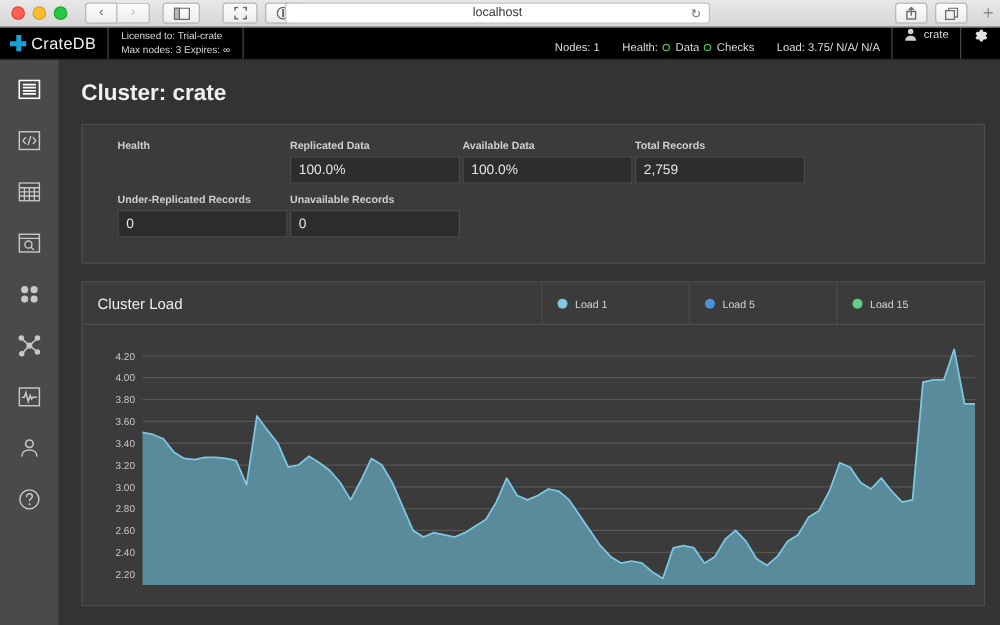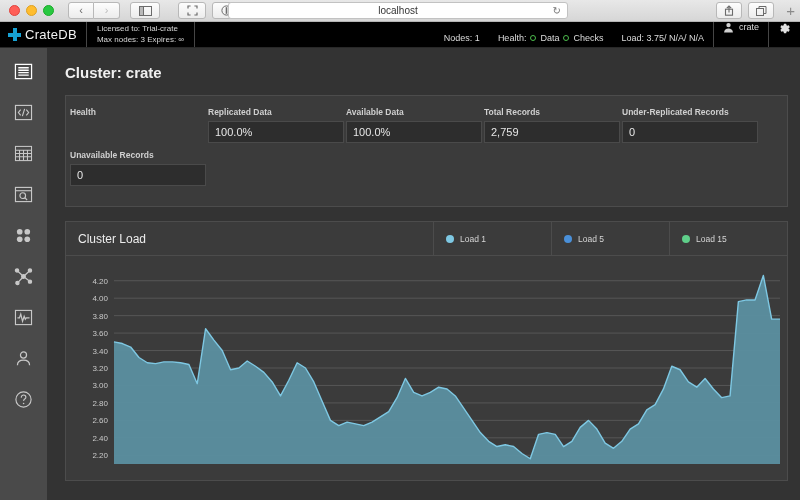--- a/index.html
+++ b/index.html
@@ -92,27 +92,27 @@
   .nav-icon {
     width: 22px; height: 22px; color: #c8c8c8;
     display: flex; align-items: center; justify-content: center;
   }
   .nav-icon.active { color: #ffffff; }
   .nav-icon svg { display: block; }
 
   .content {
     flex: 1; background: #333333; padding: 16px 12px 0 18px; overflow: hidden;
   }
-  .page-title { font-size: 15px; font-weight: bold; color: #f0f0f0; margin-bottom: 14px; }
+  .page-title { font-size: 18px; font-weight: bold; color: #f0f0f0; margin-bottom: 14px; }
 
   .panel {
     background: #3b3b3b; border: 1px solid #4c4c4c;
     margin-bottom: 14px;
   }
-  .stats-panel { padding: 11px 12px 13px 4px; }
+  .stats-panel { padding: 11px 12px 13px 28px; }
   .stat-grid { display: flex; flex-wrap: wrap; }
   .stat-item { width: 136px; margin-right: 2px; margin-bottom: 7px; }
   .stat-label {
     font-size: 8.5px; font-weight: bold; color: #cfcfcf;
     margin-bottom: 4px; white-space: nowrap;
   }
   .stat-value {
     height: 22px; background: #2d2d2d; border: 1px solid #4a4a4a;
     display: flex; align-items: center; padding: 0 6px;
     font-size: 11px; color: #e6e6e6;

